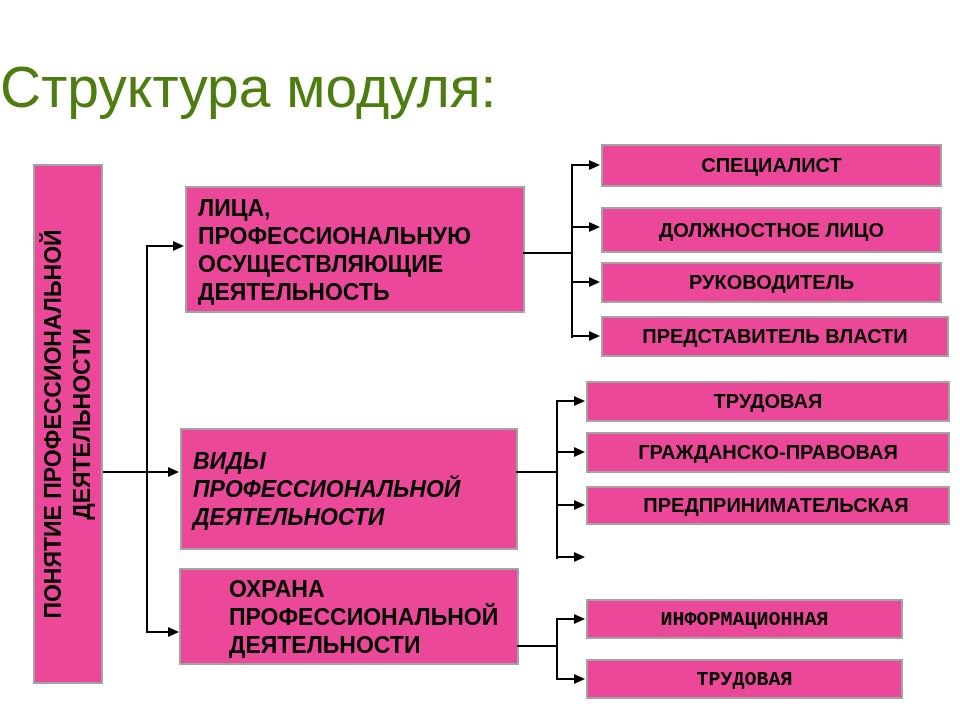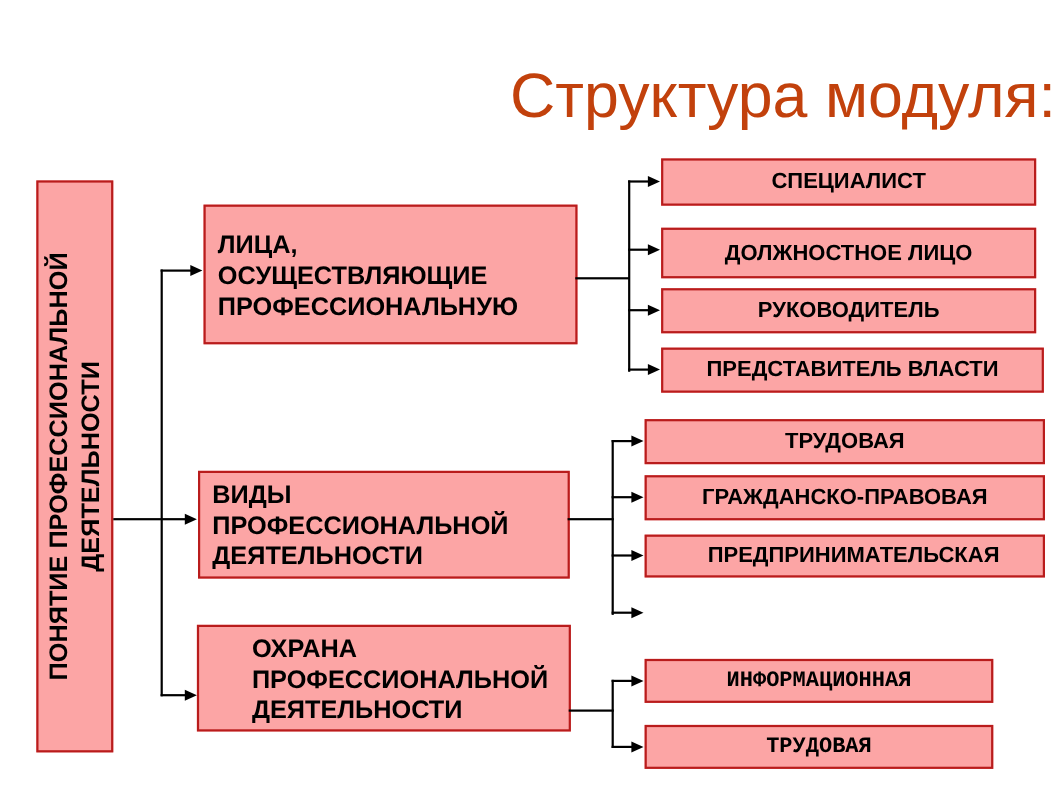--- a/index.html
+++ b/index.html
@@ -8,30 +8,30 @@
     width:960px;height:720px;
     background:#ffffff;
     font-family:"Liberation Sans", sans-serif;
     color:#000;
     overflow:hidden;
   }
   .title{
     position:absolute;
     left:0;top:58px;width:960px;
     margin:0;
-    text-align:right;
+    text-align:left;
     font-size:57px;
     font-weight:400;
     line-height:1.05;
-    color:#c2410c;
+    color:#4d7c0f;
   }
   .box{
     position:absolute;
-    border:2px solid #b91c1c;
-    background:#fca5a5;
+    border:2px solid #a3a3a3;
+    background:#ec4899;
     box-sizing:border-box;
   }
   
   .box-root{left:33px;top:164px;width:70px;height:520px;}
   .root-text{
     position:absolute;
     left:33px;top:684px;
     width:520px;height:70px;
     transform-origin:0 0;
     transform:rotate(-90deg);
@@ -41,21 +41,21 @@
     text-align:center;white-space:nowrap;
   }
   
   .box-mid{
     display:flex;flex-direction:column;justify-content:center;
     padding-left:11px;
     font-size:23px;font-weight:700;line-height:28px;
     text-align:left;
   }
   .box-lica{left:185px;top:186px;width:340px;height:127px;}
-  .box-vidy{left:180px;top:428px;width:338px;height:98px;}
+  .box-vidy{left:180px;top:428px;width:338px;height:122px;font-style:italic;}
   .box-ohrana{left:179px;top:568px;width:340px;height:97px;padding-left:48px;}
   
   .box-leaf{
     display:flex;align-items:center;justify-content:center;
     font-size:20px;font-weight:700;
     text-align:center;white-space:nowrap;
   }
   .g1{left:601px;width:341px;}
   .b-spec   {top:144px;height:43px;}
   .b-dolzh  {top:207px;height:46px;}
@@ -87,22 +87,23 @@
   <h1 class="title">Структура модуля:</h1>
 
   <div class="box box-root"></div>
   <div class="root-text">
     <div>ПОНЯТИЕ ПРОФЕССИОНАЛЬНОЙ</div>
     <div>ДЕЯТЕЛЬНОСТИ</div>
   </div>
 
   <div class="box box-mid box-lica">
     <div>ЛИЦА,</div>
+    <div>ПРОФЕССИОНАЛЬНУЮ</div>
     <div>ОСУЩЕСТВЛЯЮЩИЕ</div>
-    <div>ПРОФЕССИОНАЛЬНУЮ</div>
+    <div>ДЕЯТЕЛЬНОСТЬ</div>
   </div>
 
   <div class="box box-mid box-vidy">
     <div>ВИДЫ</div>
     <div>ПРОФЕССИОНАЛЬНОЙ</div>
     <div>ДЕЯТЕЛЬНОСТИ</div>
   </div>
 
   <div class="box box-mid box-ohrana">
     <div>ОХРАНА</div>

